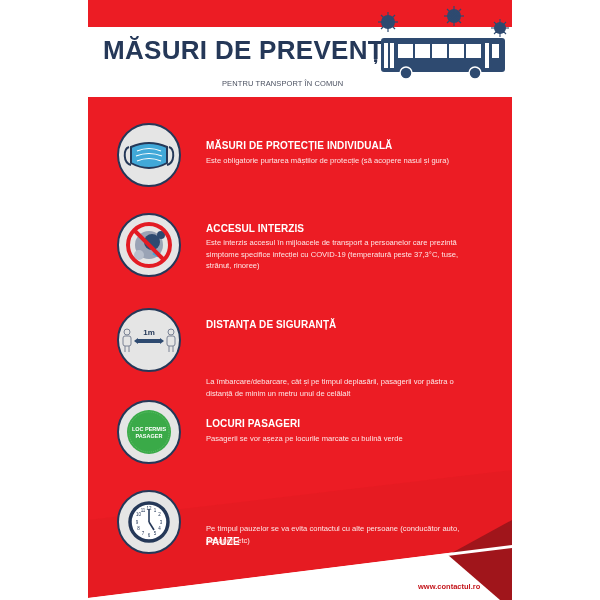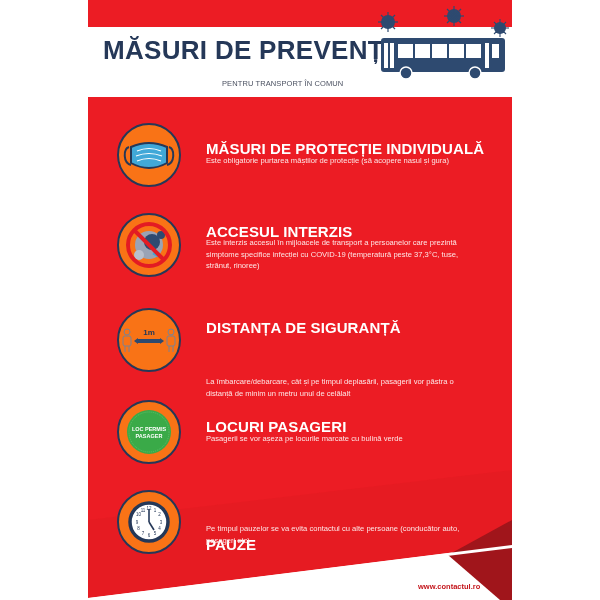--- a/index.html
+++ b/index.html
@@ -6,23 +6,23 @@
   body { width:600px; height:600px; background:#ffffff; position:relative; overflow:hidden; font-family:"Liberation Sans", "DejaVu Sans", sans-serif; }
   .poster { position:absolute; left:88px; top:0; width:424px; height:600px; background:#ffffff; overflow:hidden; }
   .top-band { position:absolute; left:0; top:0; width:424px; height:27px; background:#ec1c24; }
   .header { position:absolute; left:0; top:27px; width:424px; height:70px; background:#ffffff; }
   .title { position:absolute; left:15px; top:8px; font-size:26px; font-weight:bold; color:#253858; letter-spacing:0.3px; white-space:nowrap; line-height:30px; }
   .covid { position:absolute; left:15px; top:37px; font-size:25px; font-weight:bold; color:#e31b23; line-height:30px; white-space:nowrap; }
   .subtitle { position:absolute; left:134px; top:52px; font-size:7.5px; color:#4a5060; letter-spacing:0.1px; white-space:nowrap; }
   .bus { position:absolute; left:290px; top:0px; }
   .body-bg { position:absolute; left:0; top:0; width:424px; height:600px; }
   .item { position:absolute; left:0; width:424px; }
-  .icon-circle { position:absolute; left:29px; width:64px; height:64px; border-radius:50%; background:#f97316; box-sizing:border-box; border:2px solid #253858; }
+  .icon-circle { position:absolute; left:29px; width:64px; height:64px; border-radius:50%; background:#e5e5e5; box-sizing:border-box; border:2px solid #253858; }
   .icon-circle svg { position:absolute; left:0; top:0; }
-  .item-title { position:absolute; left:118px; font-size:15px; font-weight:bold; color:#ffffff; white-space:nowrap; letter-spacing:0.1px; }
+  .item-title { position:absolute; left:118px; font-size:10px; font-weight:bold; color:#ffffff; white-space:nowrap; letter-spacing:0.1px; }
   .item-desc { position:absolute; left:118px; width:270px; font-size:7.6px; color:#fde6e6; line-height:11.5px; }
   .url { position:absolute; left:318px; top:582px; font-size:7.5px; font-weight:bold; color:#c4161c; white-space:nowrap; }
 </style>
 </head>
 <body>
 
 <div class="poster">
 
   <svg class="body-bg" width="424" height="600">
     <polygon points="0,97 424,97 424,545 0,598" fill="#ec1c24"></polygon>

